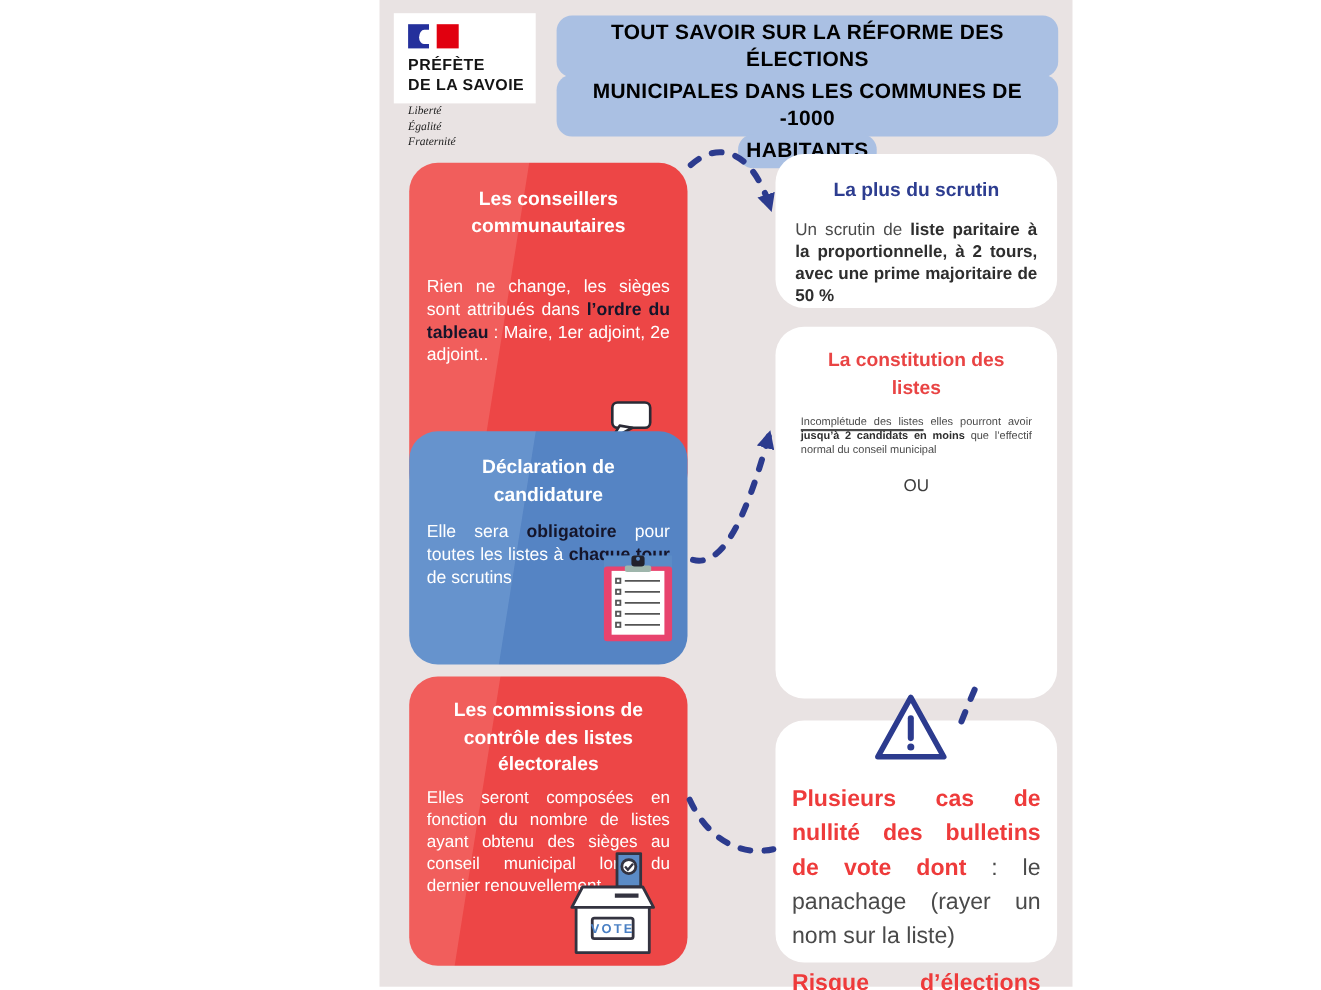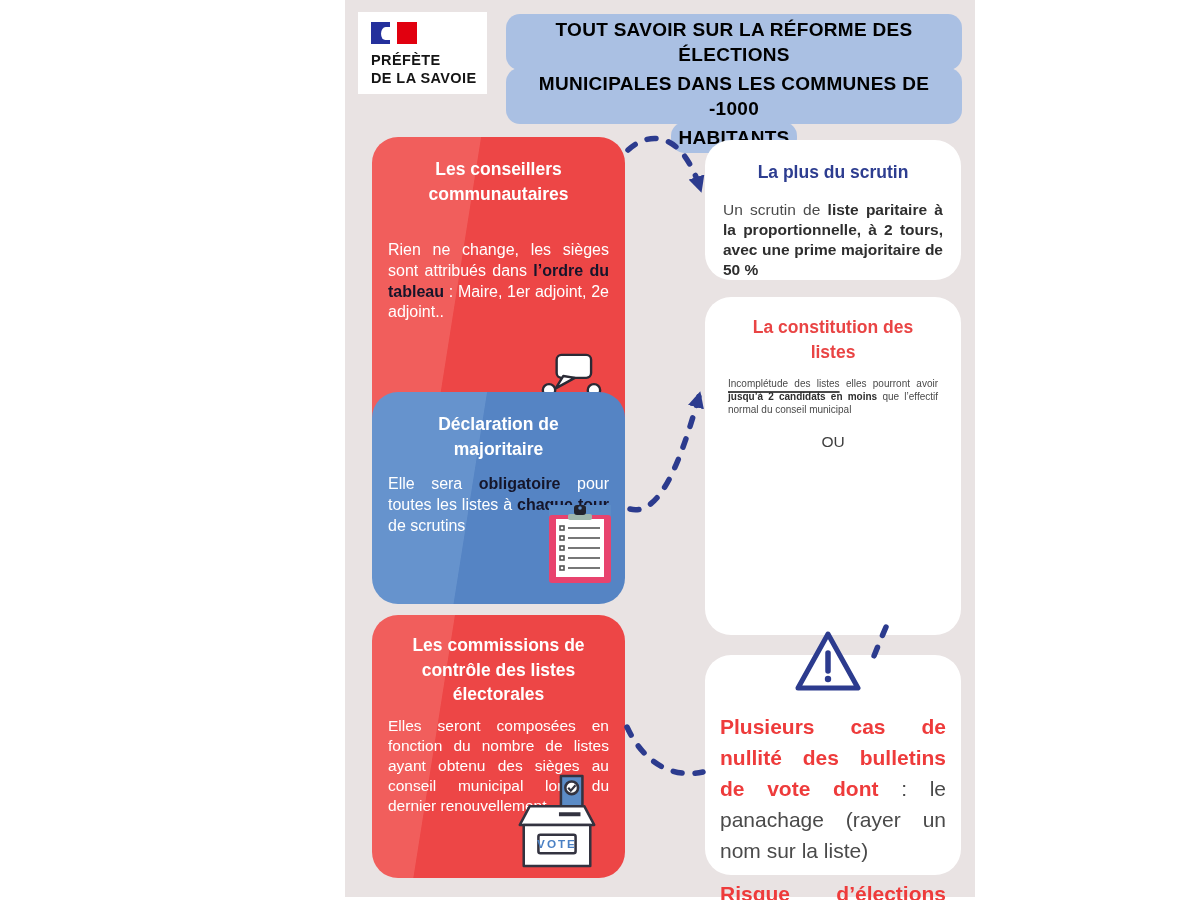--- a/index.html
+++ b/index.html
@@ -23,21 +23,21 @@
   .title-line{display:inline-block;background:#aac0e3;color:#000000;font-weight:800;font-size:19px;
               line-height:25px;padding:3px 7px;border-radius:14px;margin-top:-2px;letter-spacing:.3px;}
 
   
   .card{position:absolute;border-radius:26px;box-sizing:border-box;overflow:hidden;}
   .card-title{font-weight:800;text-align:center;font-size:17.5px;line-height:1.4;margin:0;}
   .card-body{text-align:justify;margin:0 16px;font-size:16px;line-height:1.3;}
   .colored{color:#fff;}
   .white-card{background:#fff;color:#4a4a4a;}
 
-  .l1{left:27px;top:137px;width:253px;height:308px;
+  .l1{left:27px;top:148px;width:253px;height:308px;
       background:linear-gradient(99deg,#f15e5c 0%,#f15e5c 36%,#ed4646 36.3%);}
   .l1 .card-title{color:#fff;margin:20px 34px 0;}
   .l1 .card-body{margin-top:34px;}
 
   .l2{left:27px;top:392px;width:253px;height:212px;
       background:linear-gradient(99deg,#6693cd 0%,#6693cd 40%,#5584c4 40.3%);}
   .l2 .card-title{color:#fff;margin:20px 30px 0;}
   .l2 .card-body{margin-top:13px;}
 
   .l3{left:27px;top:615px;width:253px;height:263px;
@@ -82,20 +82,25 @@
   <div class="content">
 
     <div class="logo-box">
       <div class="flag">
         <span class="f-blue"></span>
         <span class="f-white"></span>
         <span class="f-red"></span>
       </div>
       <div class="logo-line">PRÉFÈTE</div>
       <div class="logo-line">DE LA SAVOIE</div>
+      <div class="motto">
+        <div>Liberté</div>
+        <div>Égalité</div>
+        <div>Fraternité</div>
+      </div>
     </div>
 
     <div class="title-box">
       <span class="title-line">TOUT SAVOIR SUR LA RÉFORME DES ÉLECTIONS</span>
       <span class="title-line">MUNICIPALES DANS LES COMMUNES DE -1000</span>
       <span class="title-line">HABITANTS</span>
     </div>
 
     <section class="card l1 colored">
       <h2 class="card-title">Les conseillers communautaires</h2>
@@ -116,21 +121,21 @@
         <g stroke="#2a2a35" stroke-width="2">
           <line x1="41" y1="47" x2="44" y2="53"></line>
             <circle cx="40.5" cy="45.5" r="2.2" fill="#2a2a35"></circle>
           <line x1="64" y1="47" x2="61" y2="53"></line>
             <circle cx="64.5" cy="45.5" r="2.2" fill="#2a2a35"></circle>
         </g>
       </svg>
     </section>
 
     <section class="card l2 colored">
-      <h2 class="card-title">Déclaration de majoritaire</h2>
+      <h2 class="card-title">Déclaration de candidature</h2>
       <p class="card-body"><span class="seg-plain">Elle sera </span><span class="seg-bold-dark">obligatoire</span><span class="seg-plain"> pour toutes les listes à </span><span class="seg-bold-dark">chaque tour</span><span class="seg-plain"> de scrutins</span></p>
       <svg class="icon-clipboard" viewBox="0 0 64 82">
         <rect x="1" y="2" width="62" height="14" fill="#5b8bc6"></rect>
         <rect x="1" y="12" width="62" height="68" rx="3" fill="#e8436e"></rect>
         <rect x="8" y="16" width="48" height="58" fill="#fff"></rect>
         <rect x="20" y="11" width="24" height="6" rx="2" fill="#9fb6ac"></rect>
         <rect x="26" y="2" width="12" height="10" rx="3" fill="#22222c"></rect>
         <circle cx="32" cy="5" r="1.8" fill="#5b8bc6"></circle>
         <g stroke="#555" stroke-width="1.6" fill="none">
           <rect x="12" y="23" width="4" height="4"></rect>

